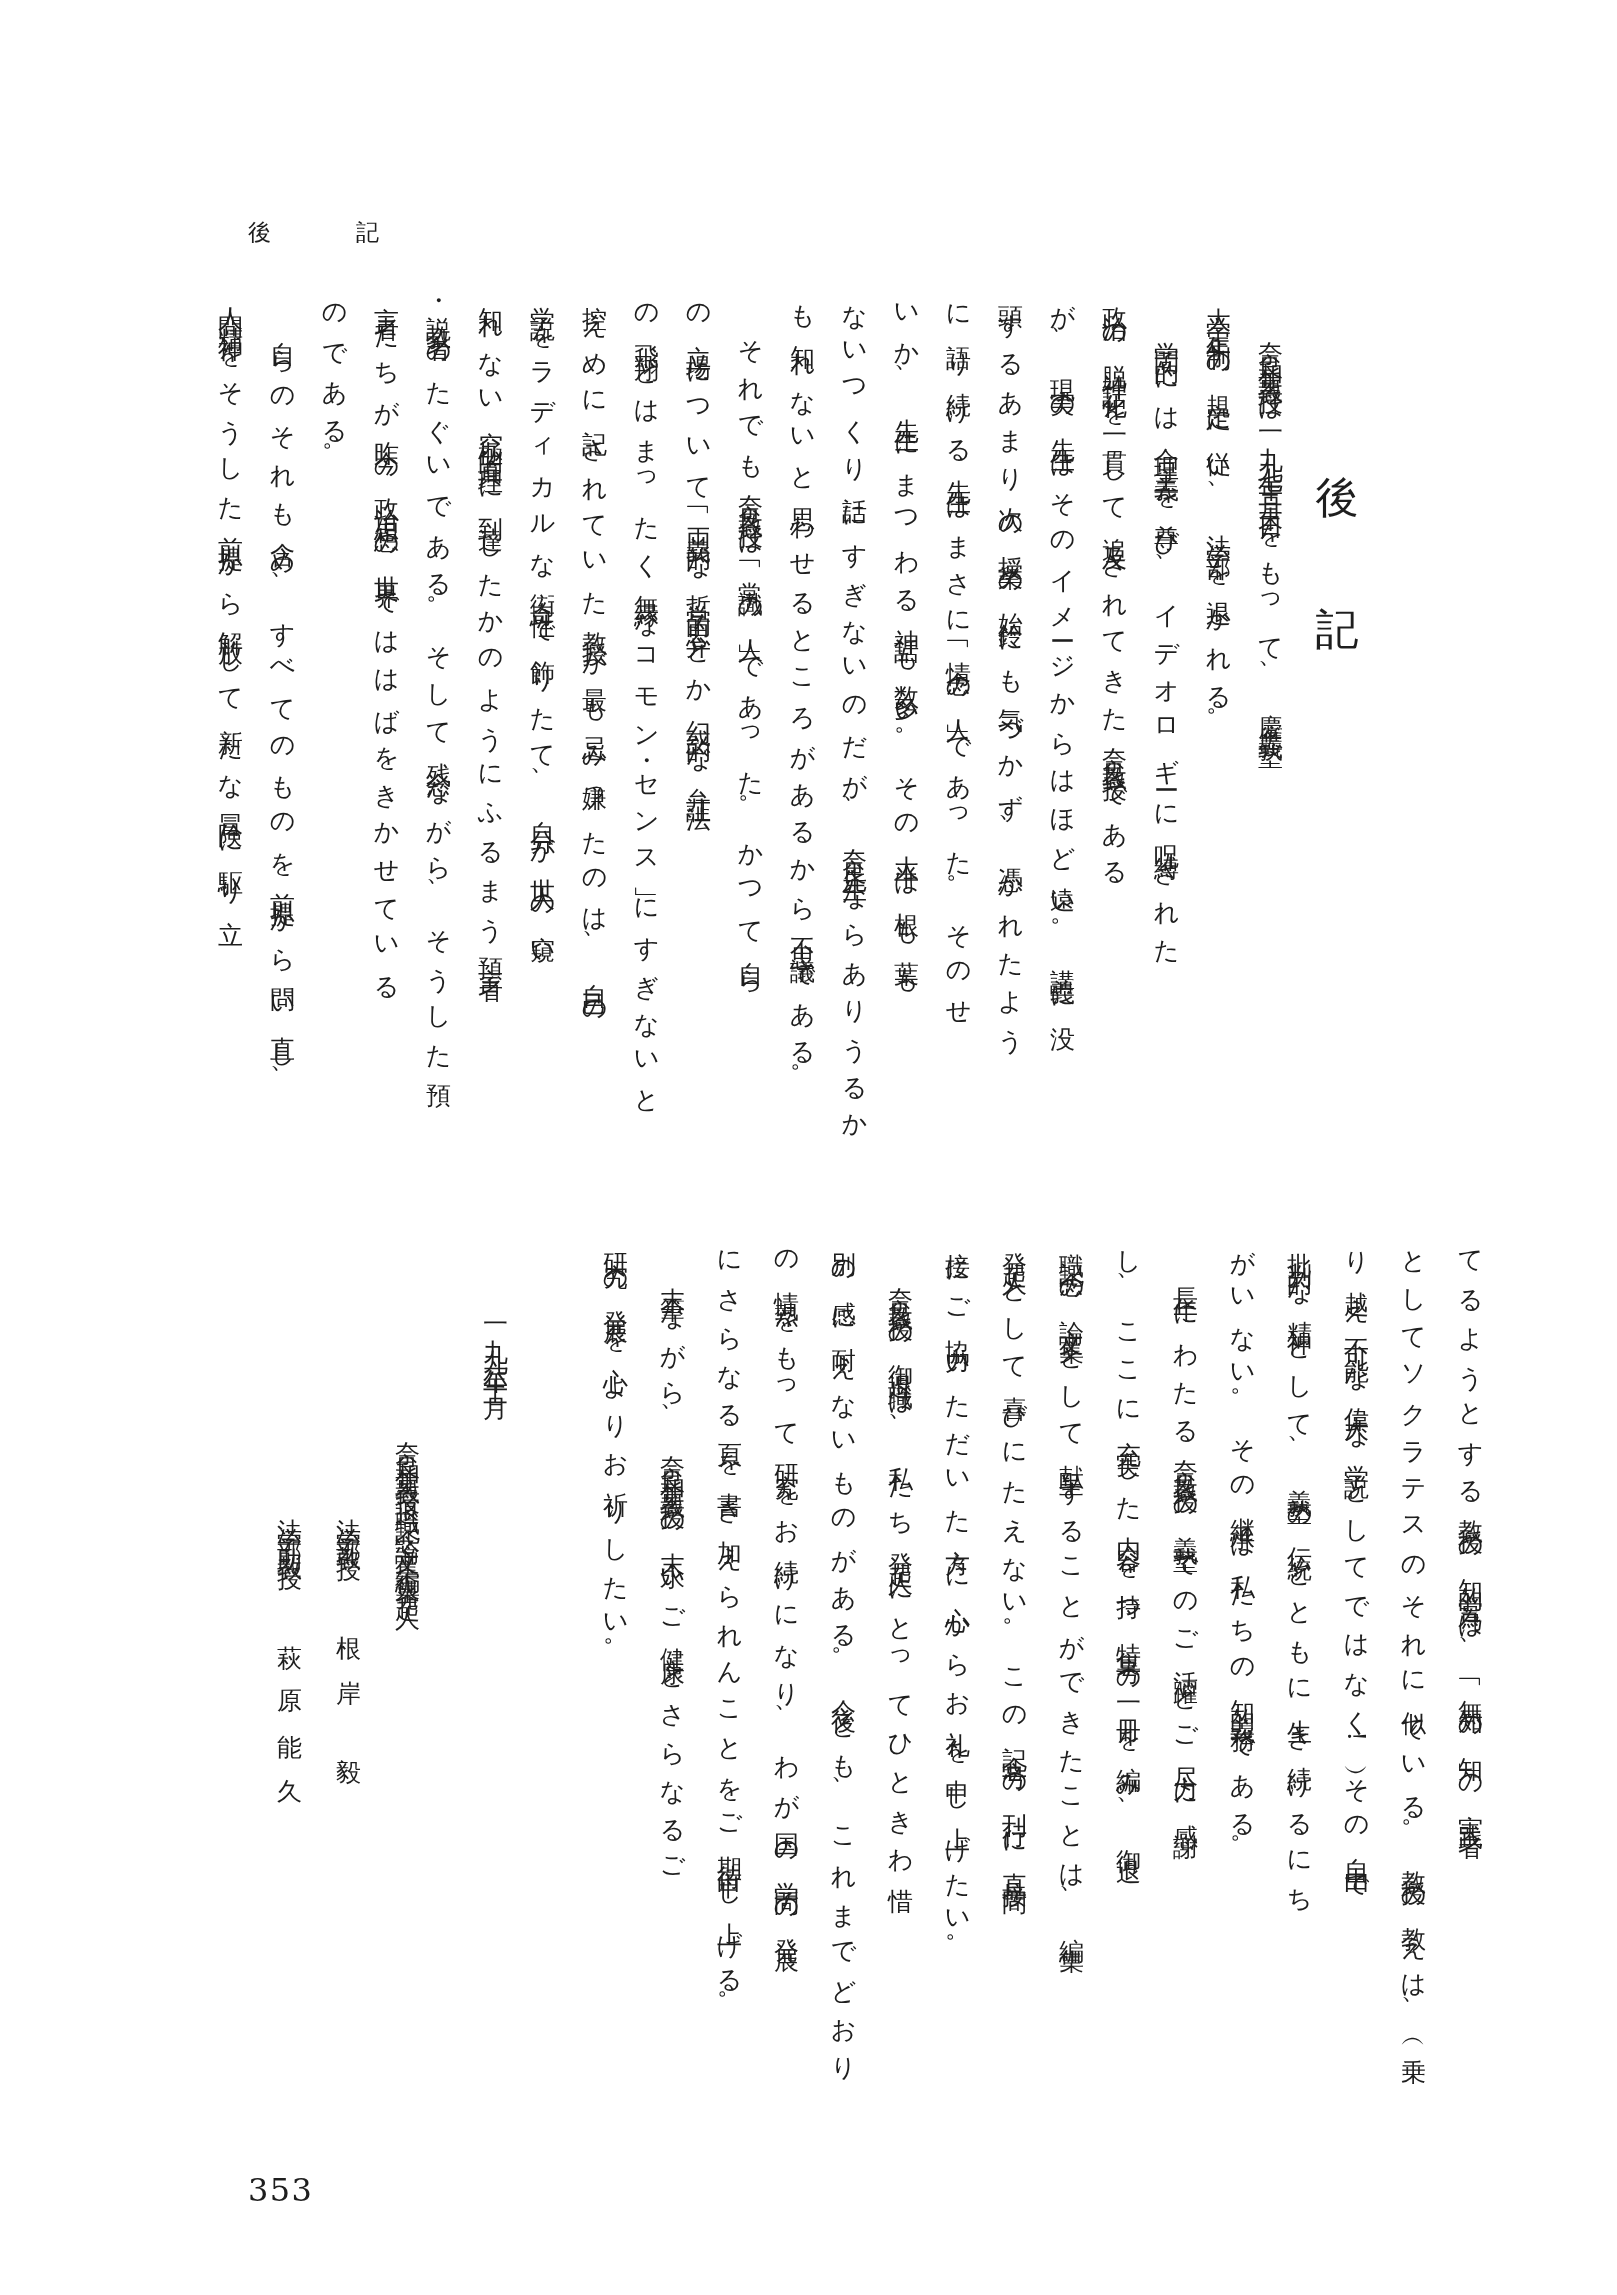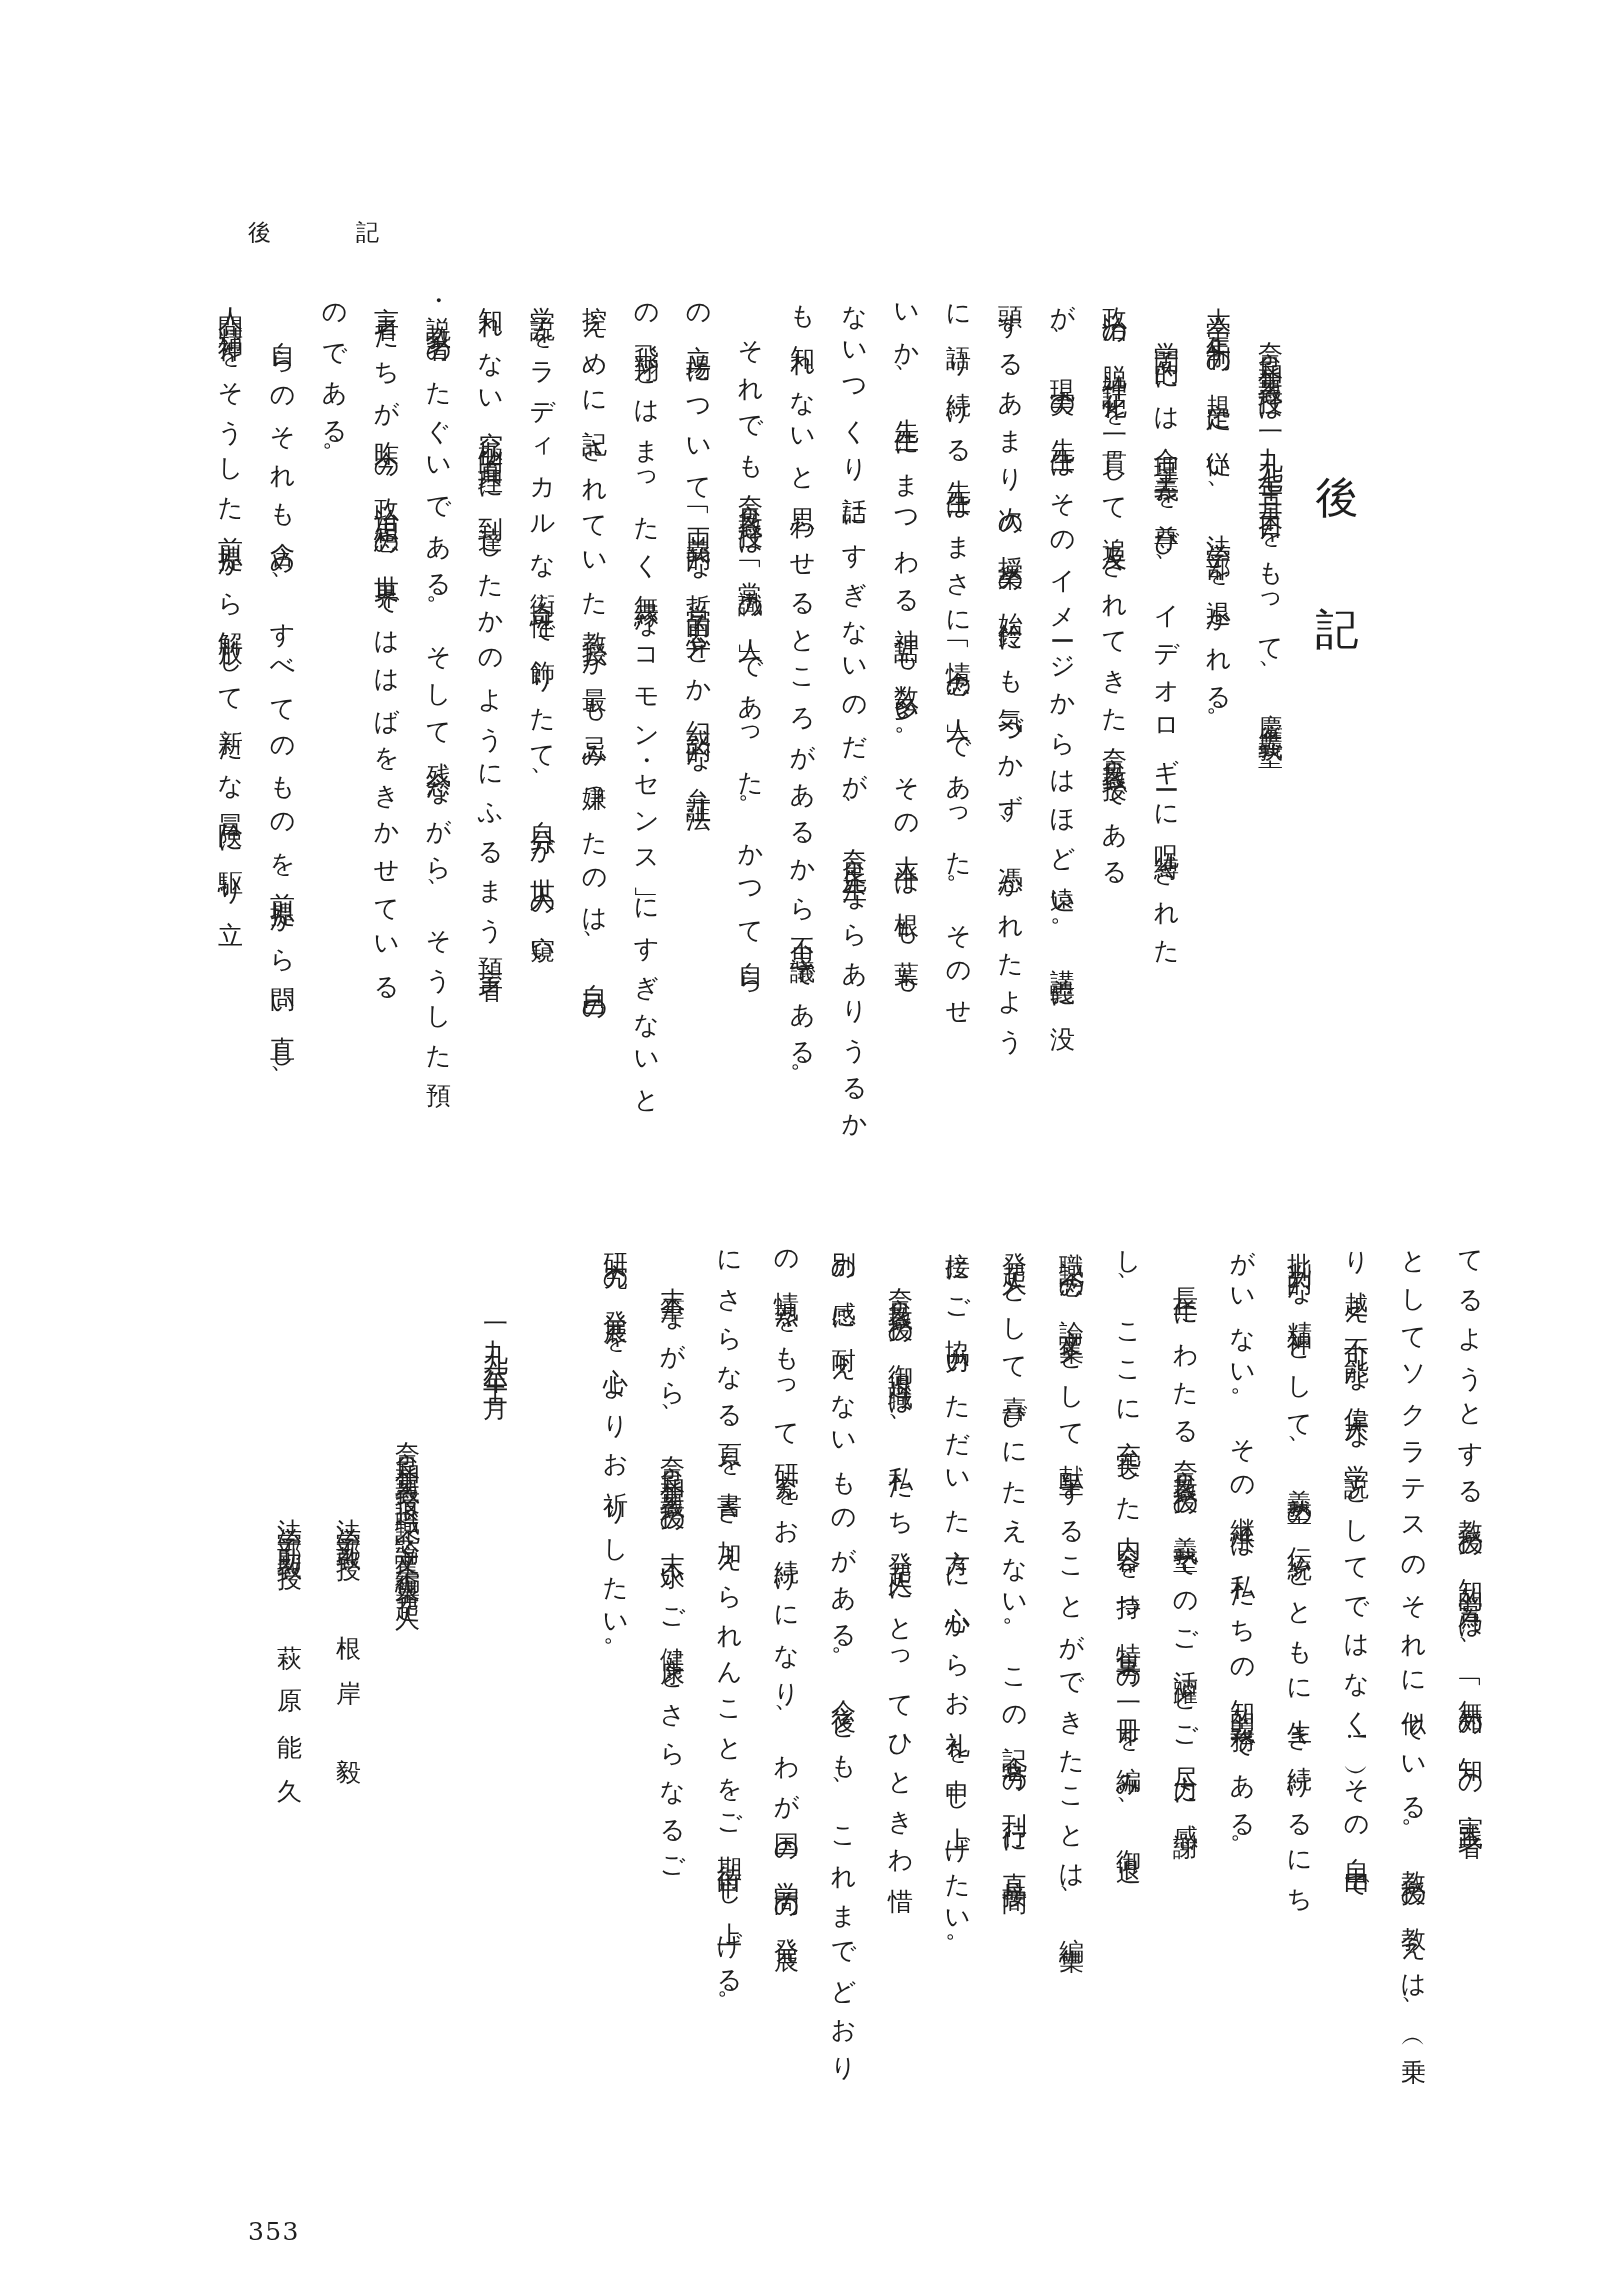--- a/index.html
+++ b/index.html
@@ -62,23 +62,22 @@
     white-space: pre;
   }
   .date-line  { left: 479px; top: 1310px; }
   .committee  { left: 391px; top: 1422px; }
   .sig1       { left: 332px; top: 1498px; }
   .sig2       { left: 273px; top: 1498px; }
   .page-number {
     position: absolute;
     left: 248px;
     top: 2171px;
-    font-size: 25px;
+    font-size: 32px;
     letter-spacing: 1.4px;
-    margin-top: 46px;
   }
 </style>
 </head>
 <body>
 
 <div class="page">
 
   <div class="running-header">後　記</div>
 
   <div class="page-title">後　記</div>

